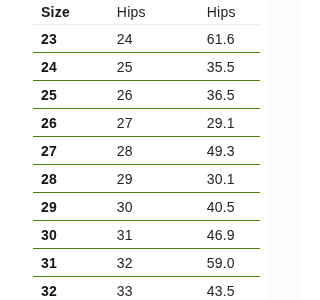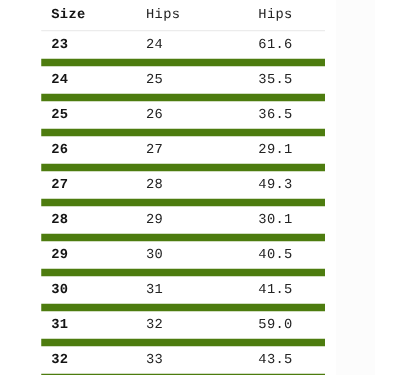--- a/index.html
+++ b/index.html
@@ -38,36 +38,35 @@
     position: absolute;
     top: 0;
     left: 33px;
     width: 227px;
   }
 
   .chart-row {
     display: flex;
     align-items: center;
     height: 28px;
-    border-bottom: 6px solid #4d7c0f;
+    border-bottom: 1px solid #4d7c0f;
     box-sizing: border-box;
   }
 
   .chart-row.header-row {
     height: 25px;
     border-bottom: 1px solid #ececec;
   }
 
   .col {
-    font-size: 11px;
+    font-size: 14px;
     color: #1c1c1c;
     letter-spacing: 0.25px;
     line-height: 1;
     white-space: nowrap;
-    font-family: Liberation Mono, monospace;
   }
 
   .col-size  { width: 89px; padding-left: 8px; box-sizing: border-box; }
   .col-waist { width: 81px; box-sizing: border-box; }
   .col-hips  { width: 57px; box-sizing: border-box; margin-left: 14px; }
 
   .header-row .col {
     font-weight: bold;
     color: #141414;
   }
@@ -136,21 +135,21 @@
 
     <div class="chart-row">
       <div class="col col-size">29</div>
       <div class="col col-waist">30</div>
       <div class="col col-hips">40.5</div>
     </div>
 
     <div class="chart-row">
       <div class="col col-size">30</div>
       <div class="col col-waist">31</div>
-      <div class="col col-hips">41.5</div>
+      <div class="col col-hips">46.9</div>
     </div>
 
     <div class="chart-row">
       <div class="col col-size">31</div>
       <div class="col col-waist">32</div>
       <div class="col col-hips">59.0</div>
     </div>
 
     <div class="chart-row">
       <div class="col col-size">32</div>

